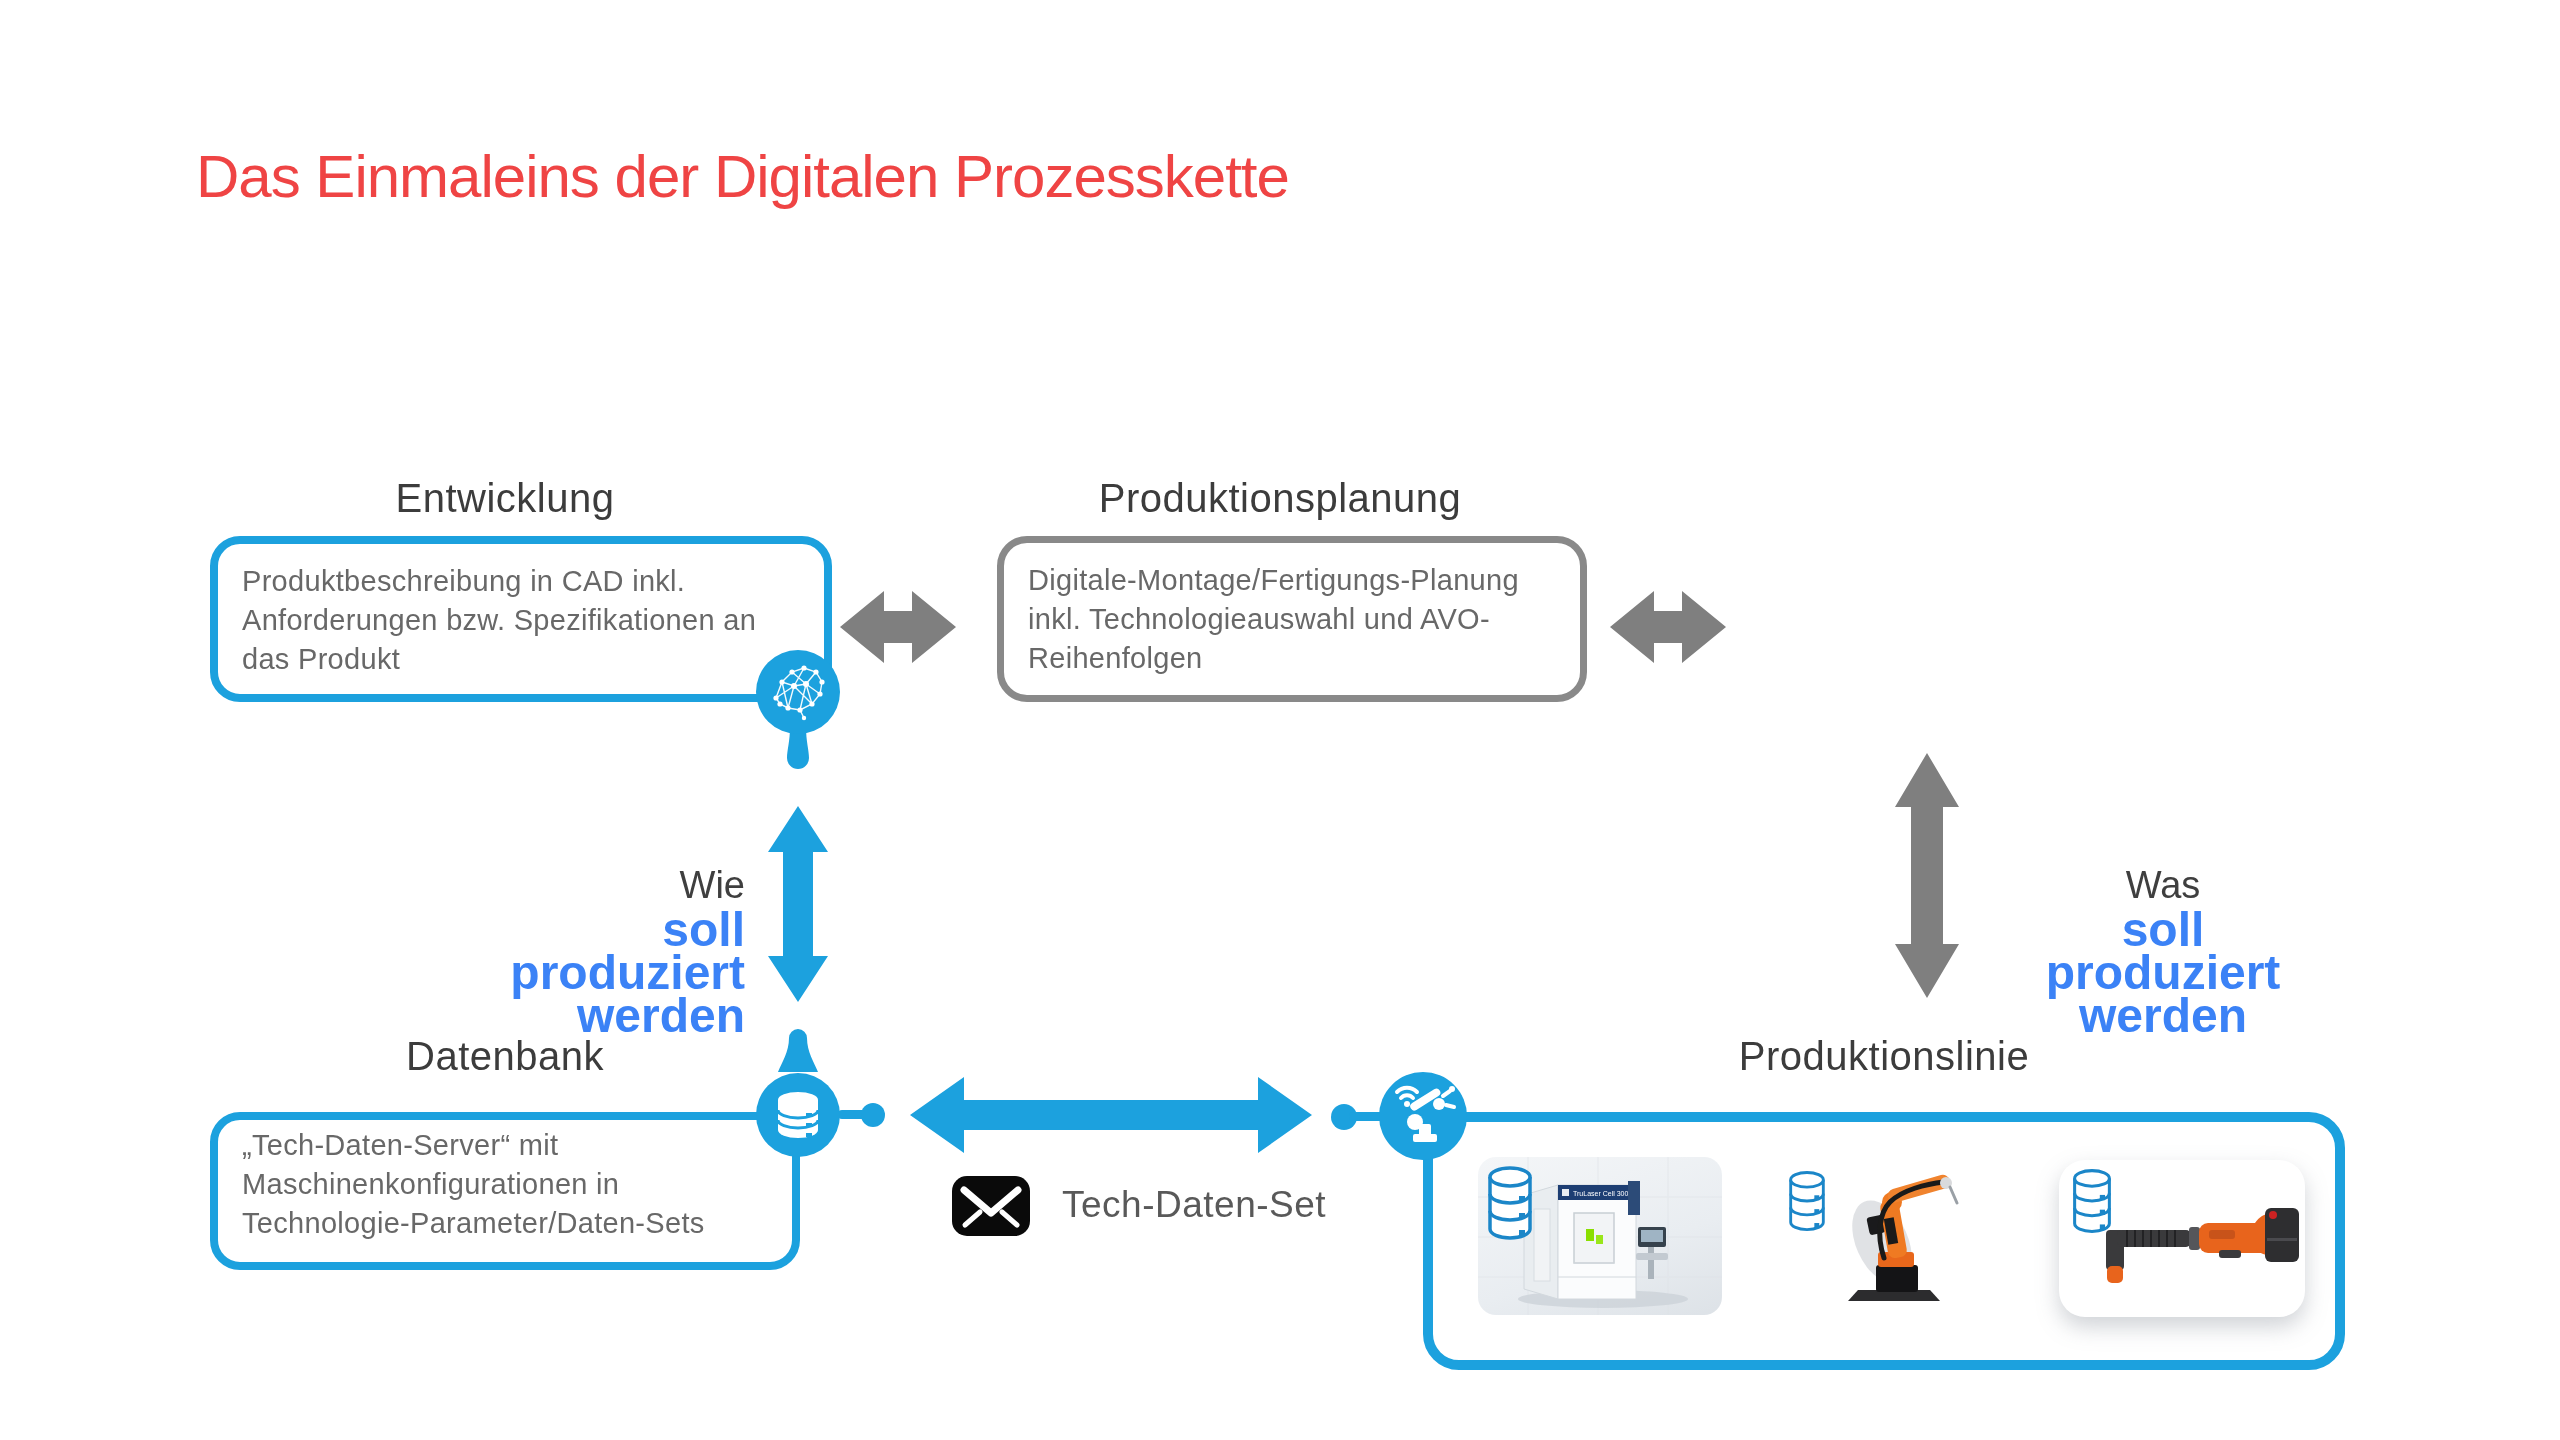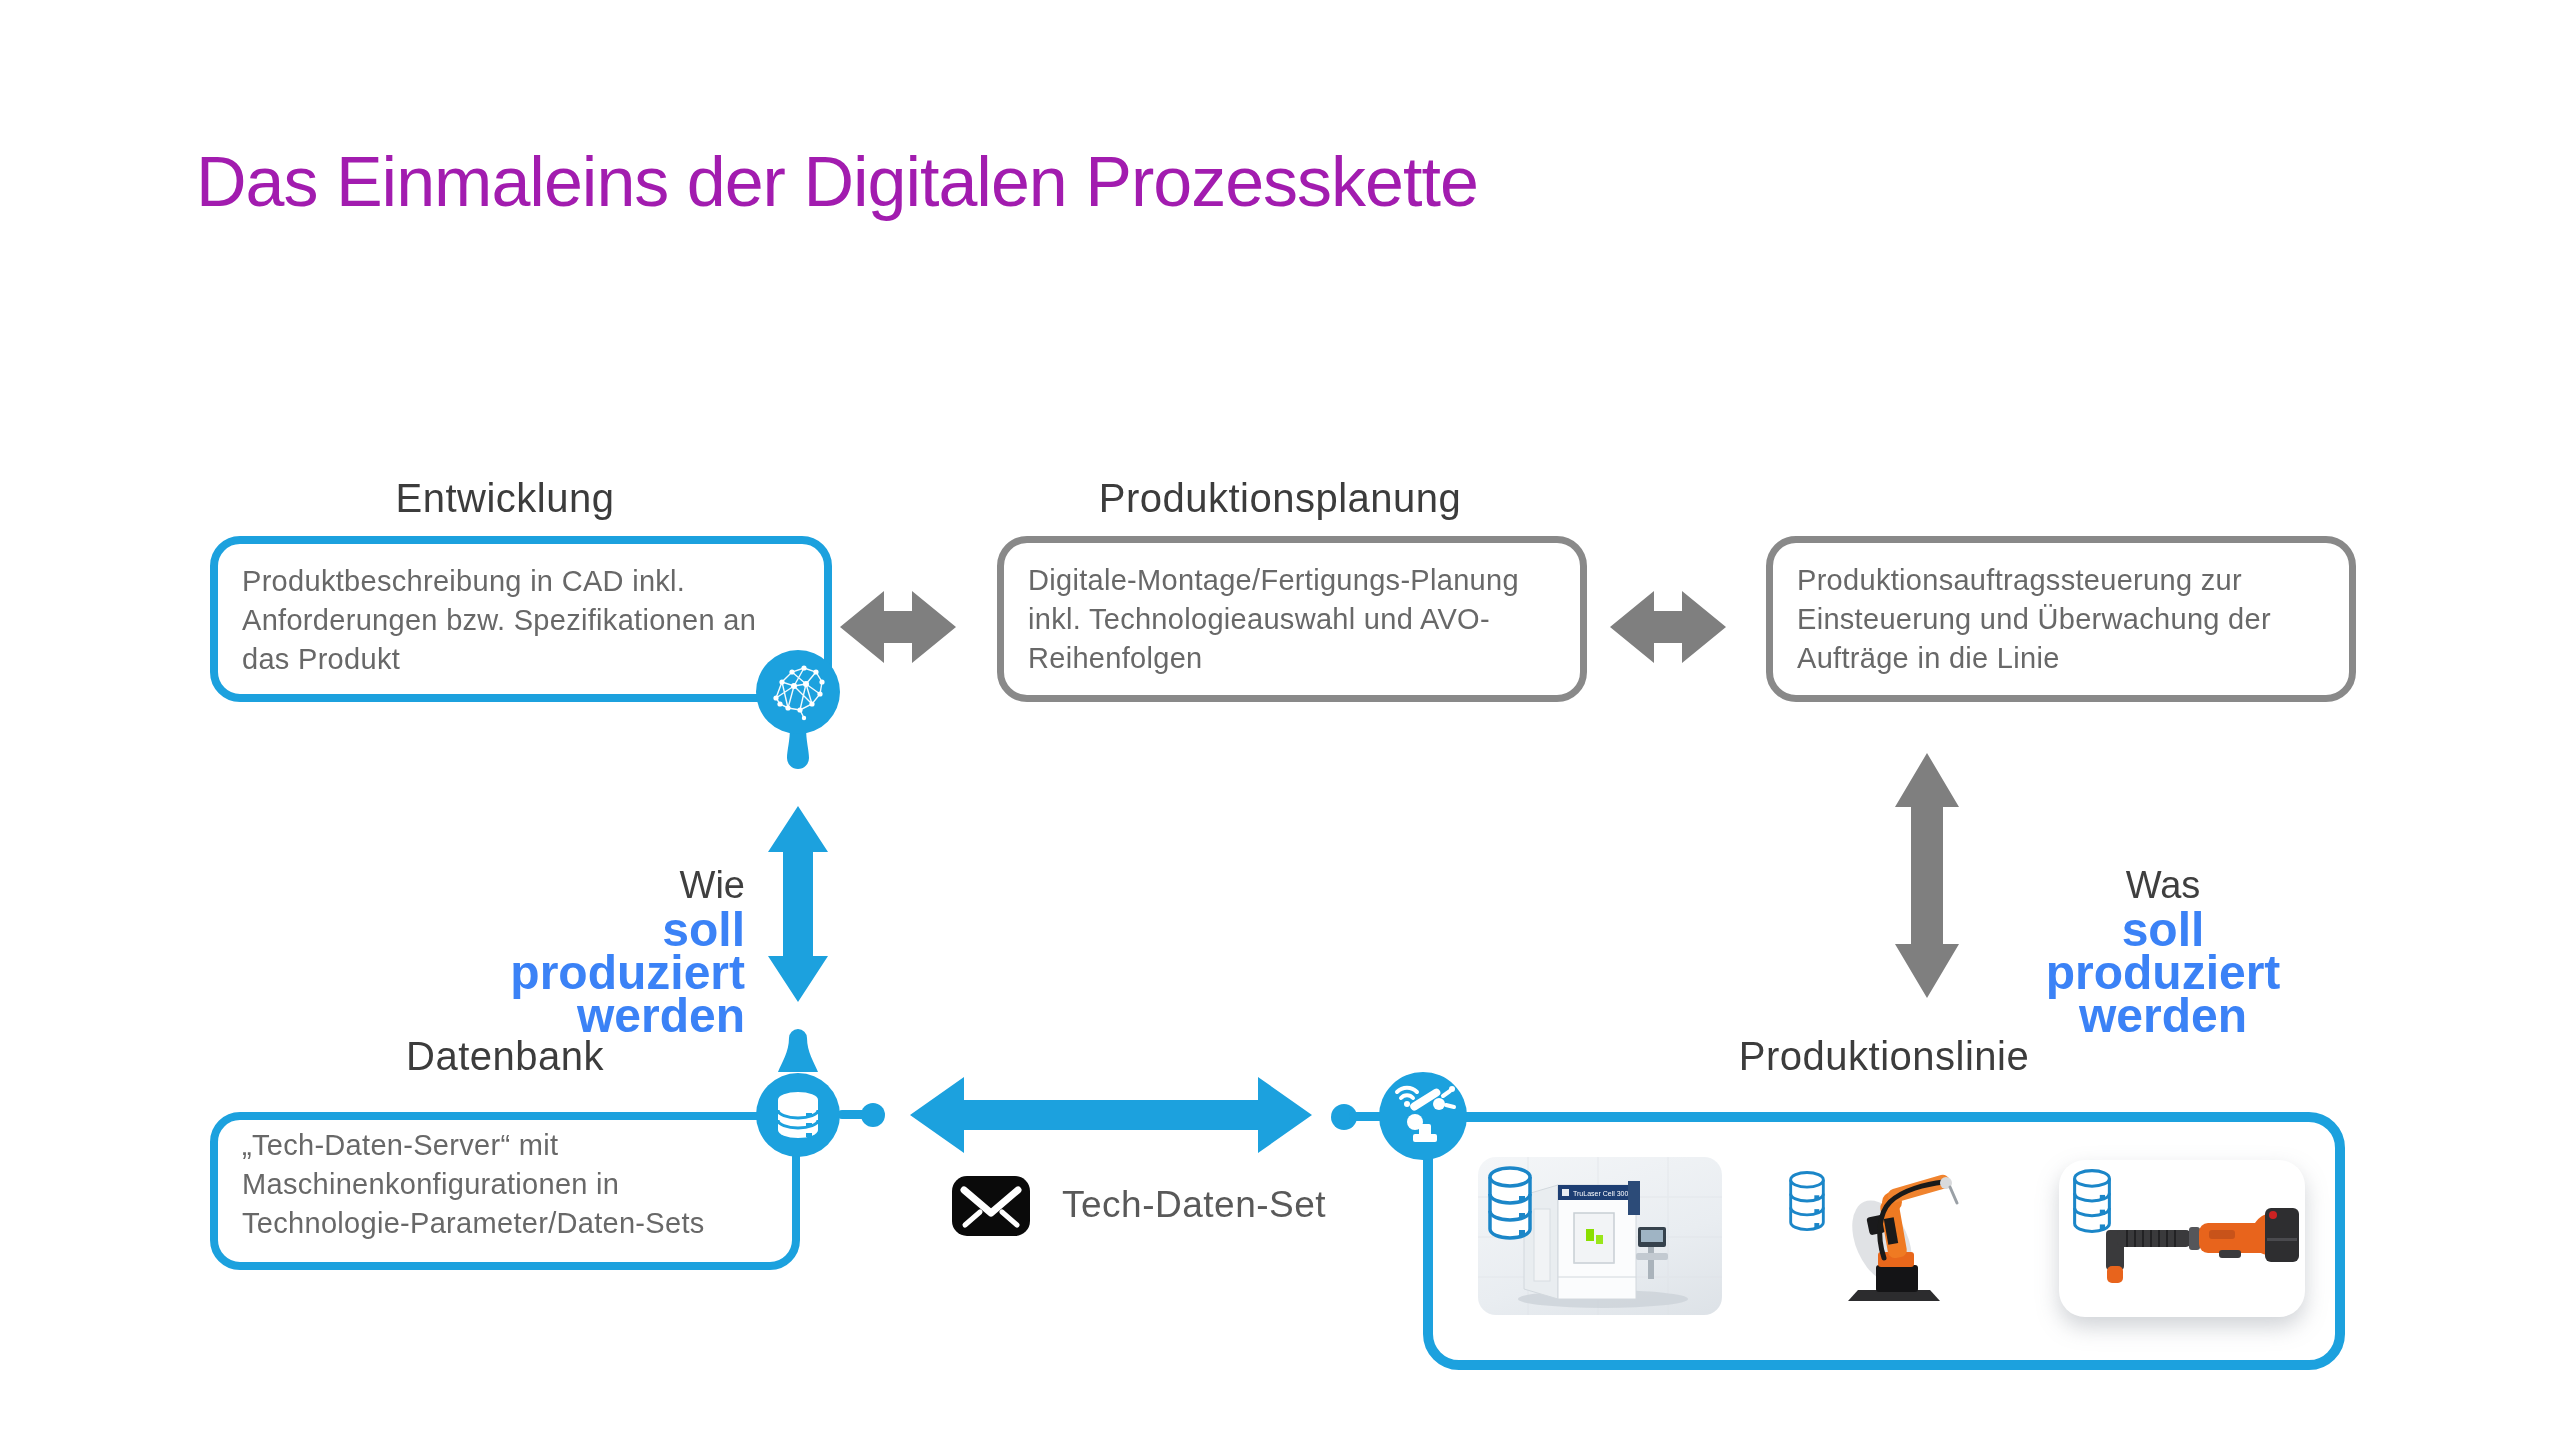--- a/index.html
+++ b/index.html
@@ -1,19 +1,19 @@
 <!DOCTYPE html>
 <html><head>
 <meta charset="utf-8">
 <style>
   html,body{margin:0;padding:0;background:#fff;}
   .stage{position:relative;width:2560px;height:1440px;background:#ffffff;overflow:hidden;
          font-family:"Liberation Sans",sans-serif;}
   .abs{position:absolute;}
-  .title{left:196px;top:142px;font-size:70px;font-weight:300;color:#a21caf;letter-spacing:-1px;white-space:nowrap;}
+  .title{left:196px;top:142px;font-size:60px;font-weight:300;color:#ef4444;letter-spacing:-1px;white-space:nowrap;}
   .hdr{font-size:40px;font-weight:300;color:#3c3c3c;text-align:center;letter-spacing:0.5px;white-space:nowrap;}
   .box{box-sizing:border-box;border-radius:30px;background:#fff;padding:18px 22px 0 24px;}
   .box.blue{border:8px solid #1CA1DE;}
   .box.gray{border:7px solid #898989;}
   .bline{display:block;font-size:29px;font-weight:300;color:#686868;line-height:39px;letter-spacing:0.3px;white-space:nowrap;}
   .qlabel{font-size:38px;font-weight:300;color:#3f3f3f;line-height:46px;}
   .qbold{font-size:48px;font-weight:700;color:#3b82f6;line-height:43px;}
   .wie{text-align:right;}
   .was{text-align:center;}
   .tds-label{font-size:37px;font-weight:300;color:#595959;letter-spacing:0.5px;white-space:nowrap;}
@@ -40,25 +40,20 @@
     <span class="bline">Anforderungen bzw. Spezifikationen an</span>
     <span class="bline">das Produkt</span>
   </div>
 
   <div class="abs box gray" style="left:985px;top:536px;width:590px;height:166px;margin-left:12px;">
     <span class="bline">Digitale-Montage/Fertigungs-Planung</span>
     <span class="bline">inkl. Technologieauswahl und AVO-</span>
     <span class="bline">Reihenfolgen</span>
   </div>
 
-  <div class="abs box gray" style="left:1766px;top:536px;width:590px;height:166px;">
-    <span class="bline">Produktionsauftragssteuerung zur</span>
-    <span class="bline">Einsteuerung und Überwachung der</span>
-    <span class="bline">Aufträge in die Linie</span>
-  </div>
 
   <div class="abs box blue" style="left:210px;top:1112px;width:590px;height:158px;padding-top:6px;">
     <span class="bline">„Tech-Daten-Server“ mit</span>
     <span class="bline">Maschinenkonfigurationen in</span>
     <span class="bline">Technologie-Parameter/Daten-Sets</span>
   </div>
 
   <svg class="abs" style="left:840px;top:585px;" width="116" height="84" viewBox="0 0 116 84">
     <polygon fill="#7F7F7F" points="0,42 44,6 44,26 72,26 72,6 116,42 72,78 72,58 44,58 44,78"></polygon>
   </svg>

